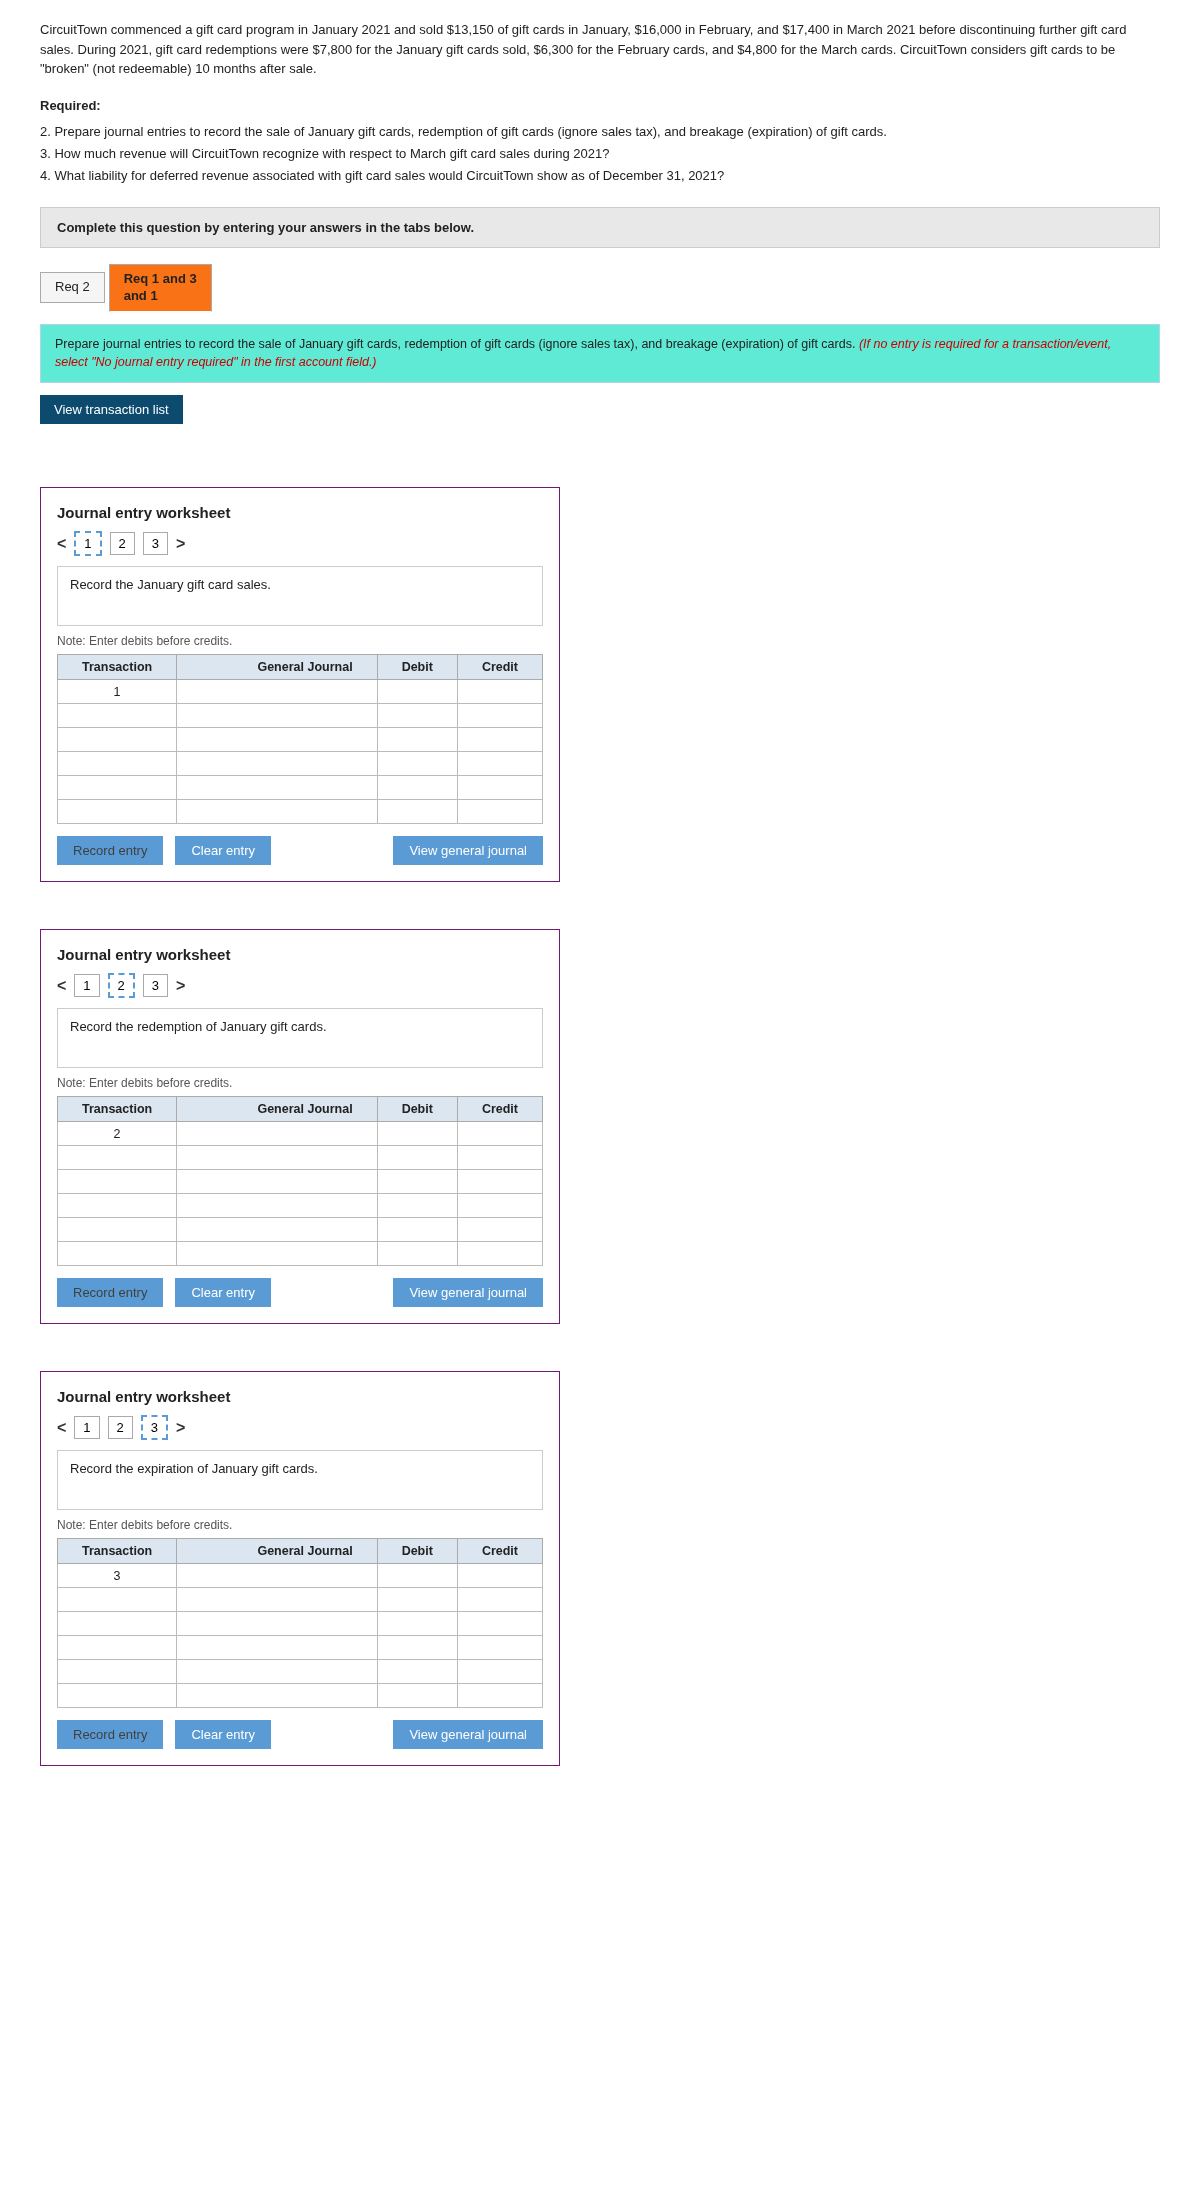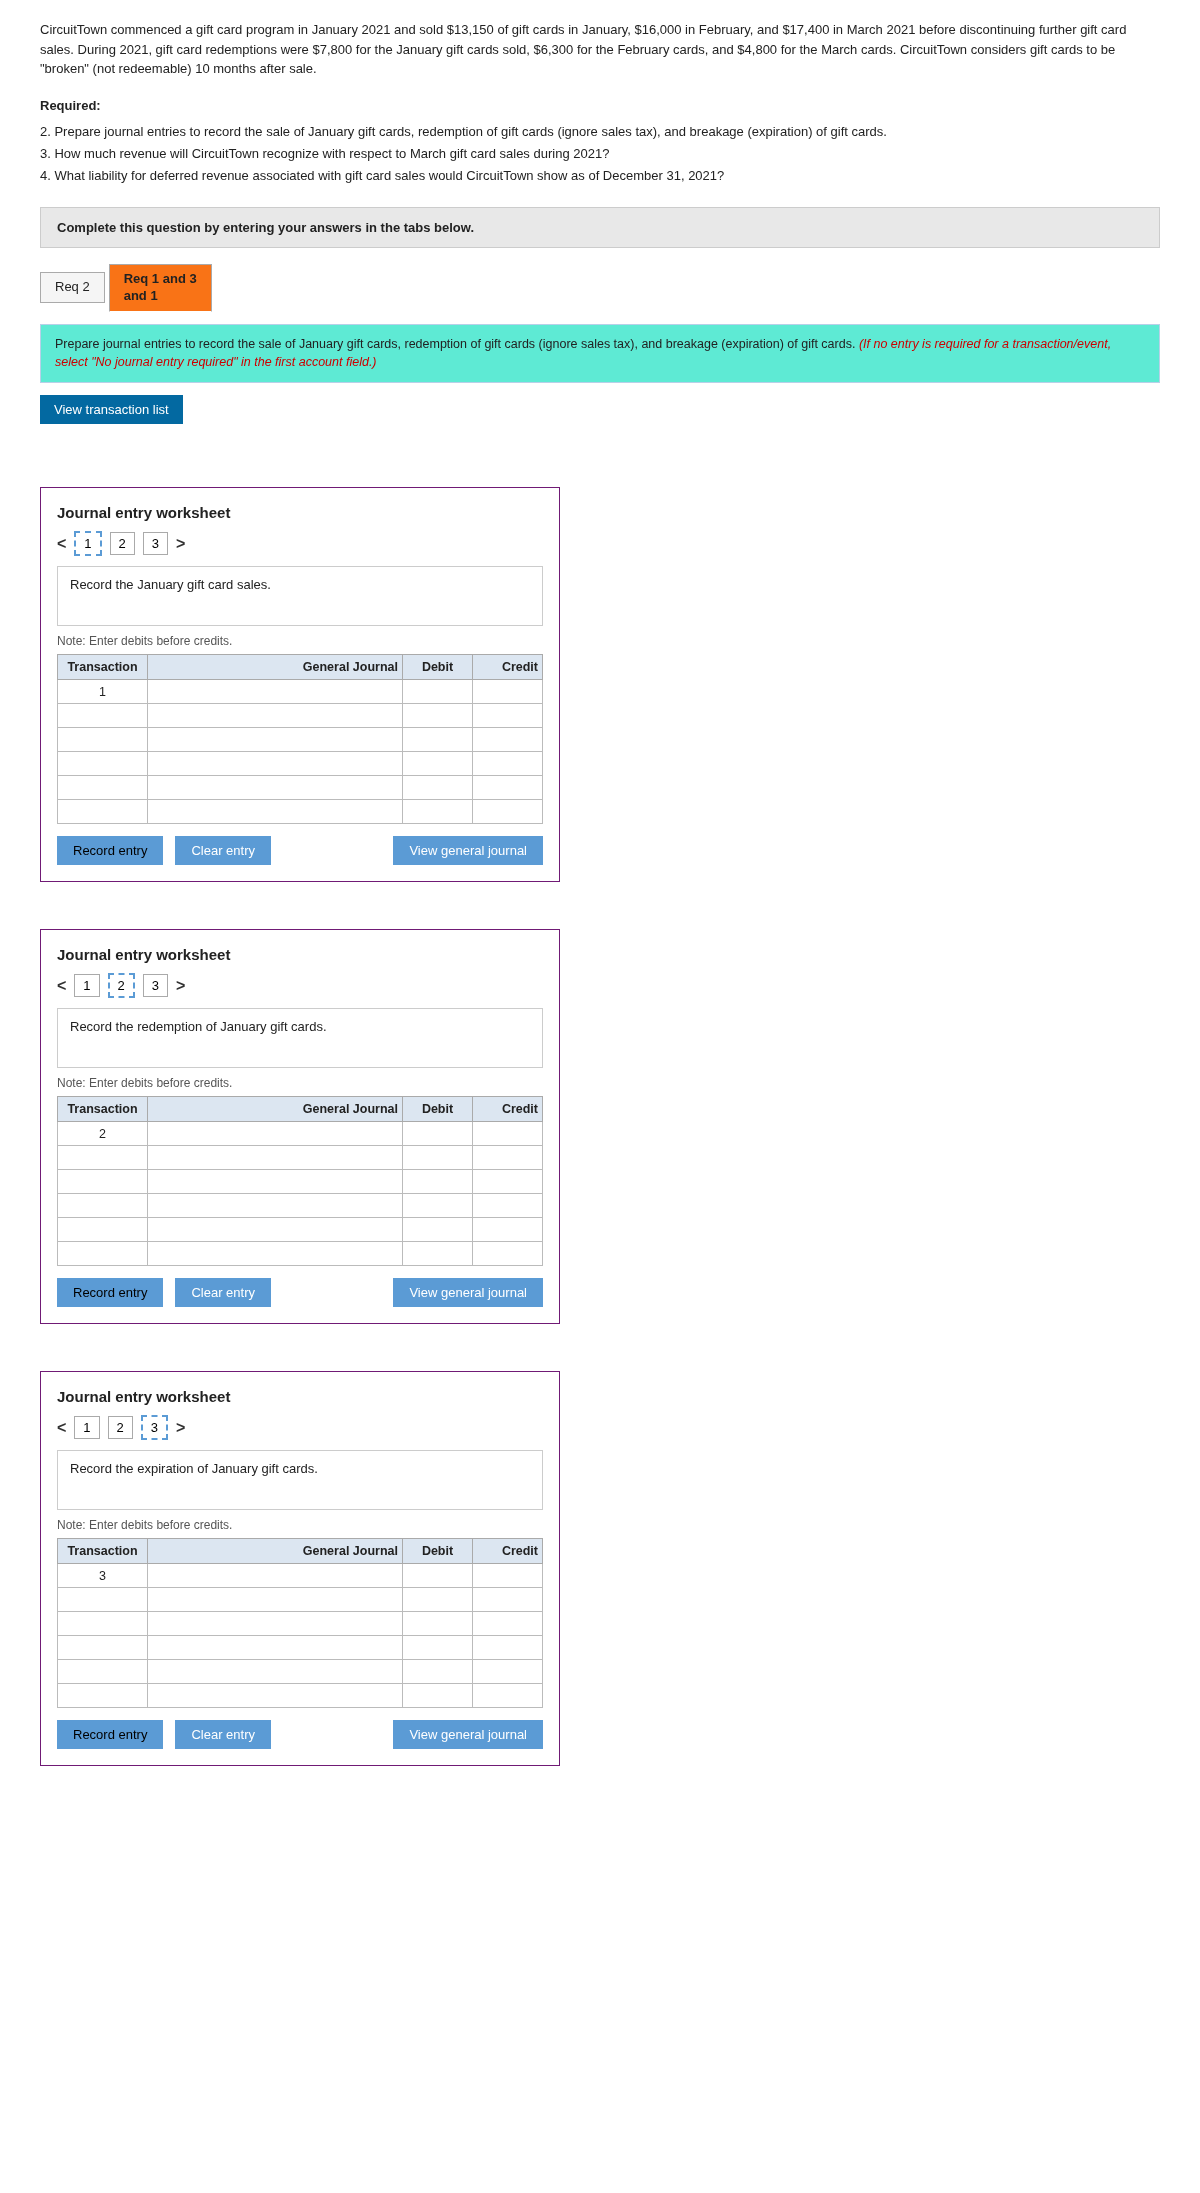--- a/index.html
+++ b/index.html
@@ -61,21 +61,21 @@
       padding: 10px 14px;
       margin-bottom: 12px;
       font-size: 12.5px;
       line-height: 1.5;
     }
     .info-banner span.red-italic {
       color: #cc0000;
       font-style: italic;
     }
     .view-transaction-btn {
-      background: #0369a1;
+      background: #0c4a6e;
       color: #fff;
       border: none;
       padding: 7px 14px;
       font-size: 13px;
       cursor: pointer;
       margin-bottom: 16px;
     }
     .worksheet-container {
       border: 1px solid #701a75;
       padding: 16px;
@@ -131,21 +131,21 @@
       margin-bottom: 6px;
     }
     .journal-table {
       width: 100%;
       border-collapse: collapse;
       margin-bottom: 12px;
     }
     .journal-table th {
       background: #dce6f1;
       border: 1px solid #aaa;
-      padding: 5px 4px;
+      padding: 5px 24px;
       font-size: 12.5px;
       text-align: center;
     }
     .journal-table th:nth-child(1) {
       width: 90px;
       text-align: center;
     }
     .journal-table th:nth-child(2) {
       text-align: right;
     }
@@ -166,21 +166,21 @@
     .journal-table td:nth-child(1) {
       text-align: center;
     }
     .button-row {
       display: flex;
       align-items: center;
       gap: 12px;
     }
     .btn-record {
       background: #5b9bd5;
-      color: #000000;
+      color: #404040;
       border: none;
       padding: 7px 16px;
       font-size: 13px;
       cursor: pointer;
     }
     .btn-clear {
       background: #5b9bd5;
       color: #fff;
       border: none;
       padding: 7px 16px;

